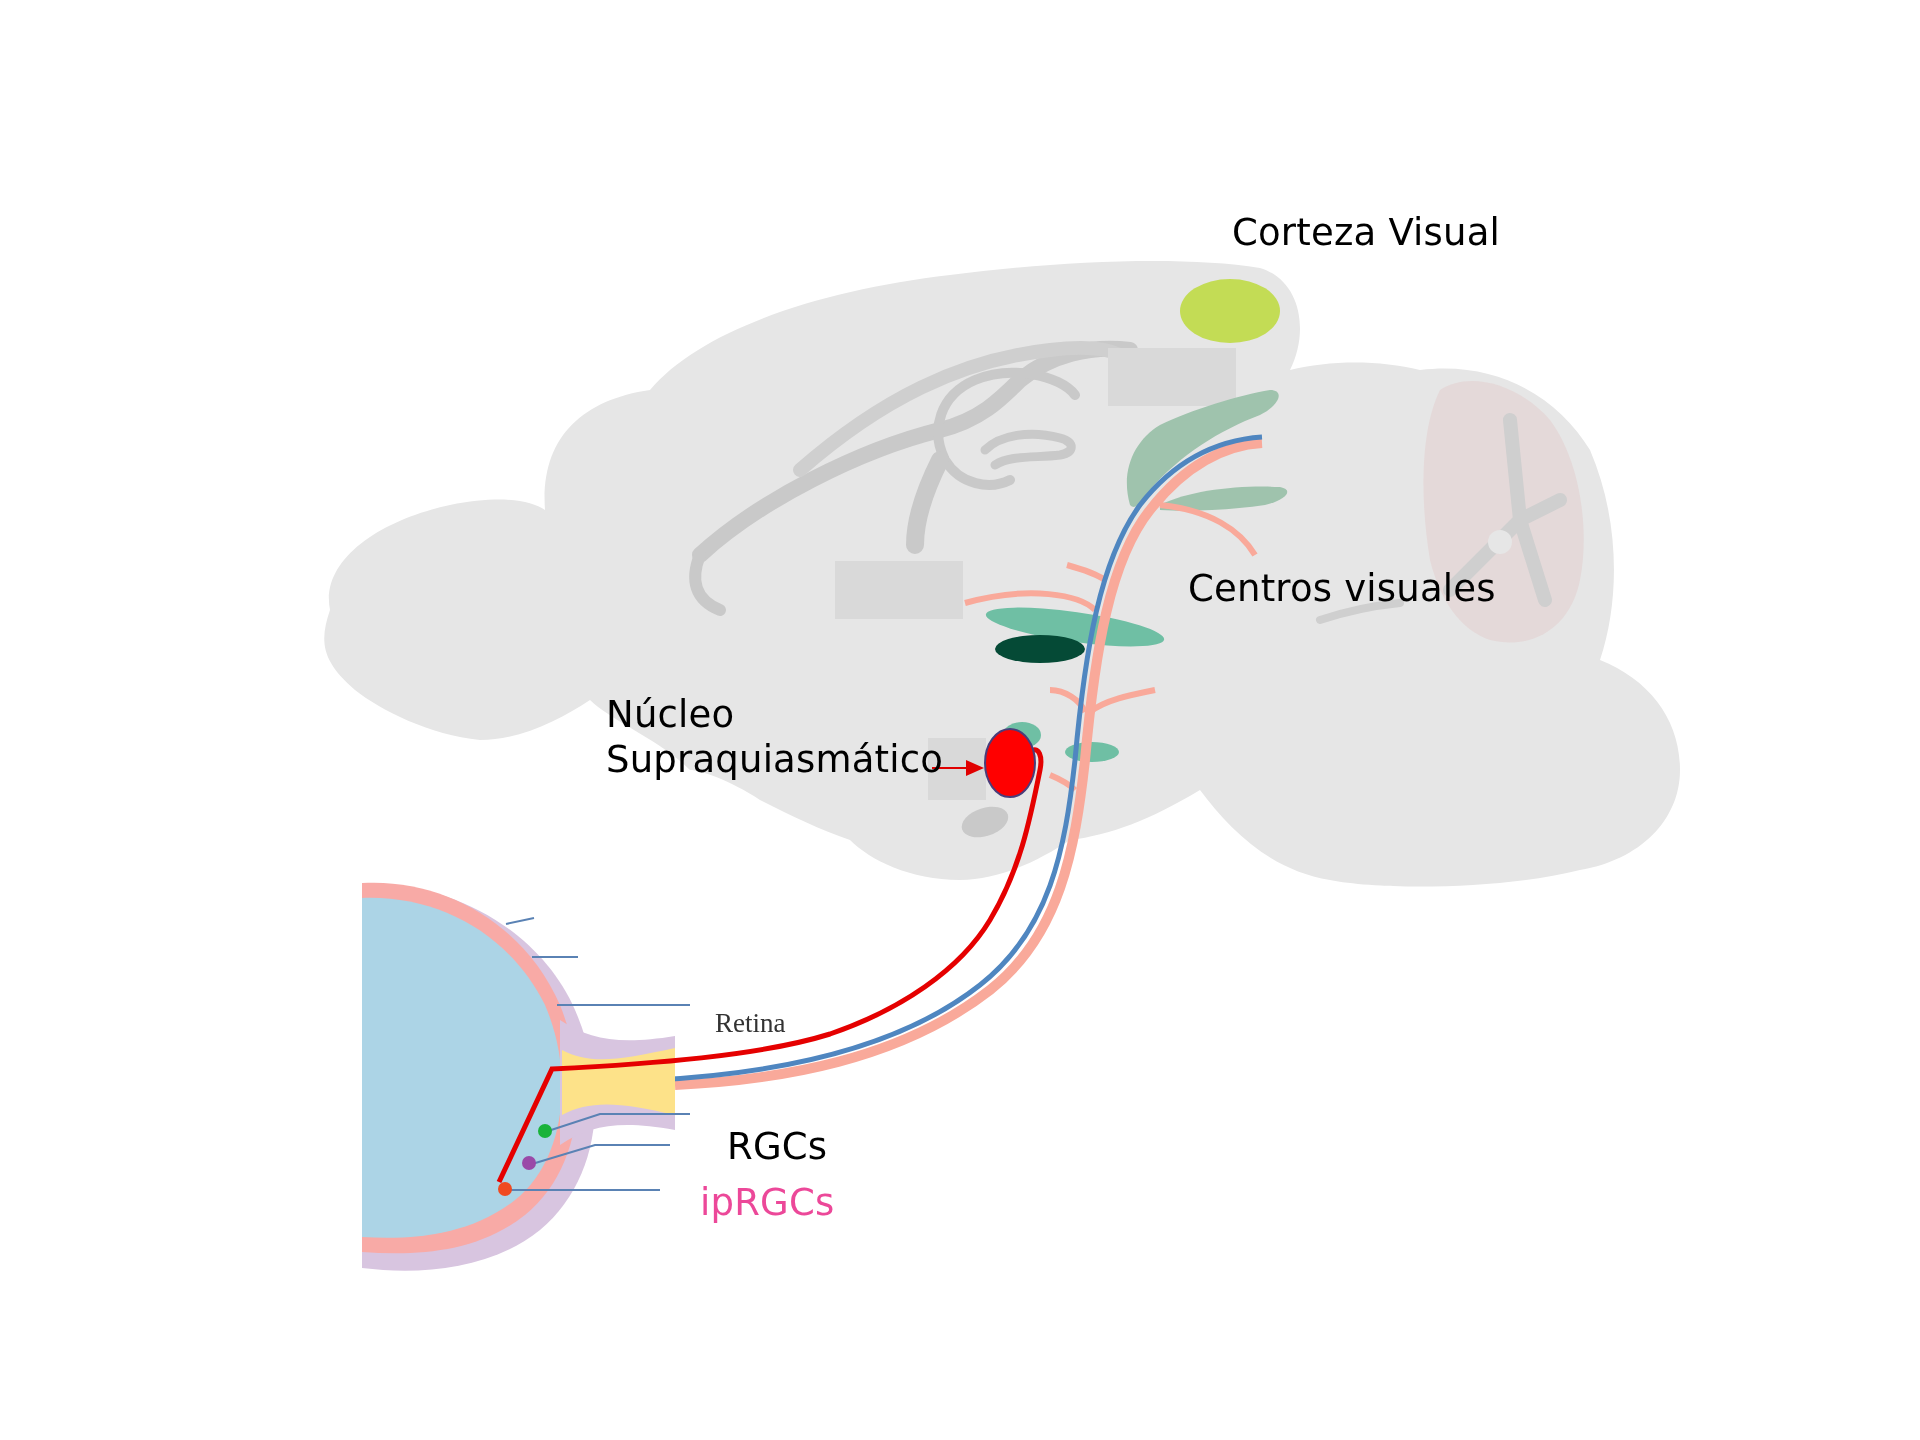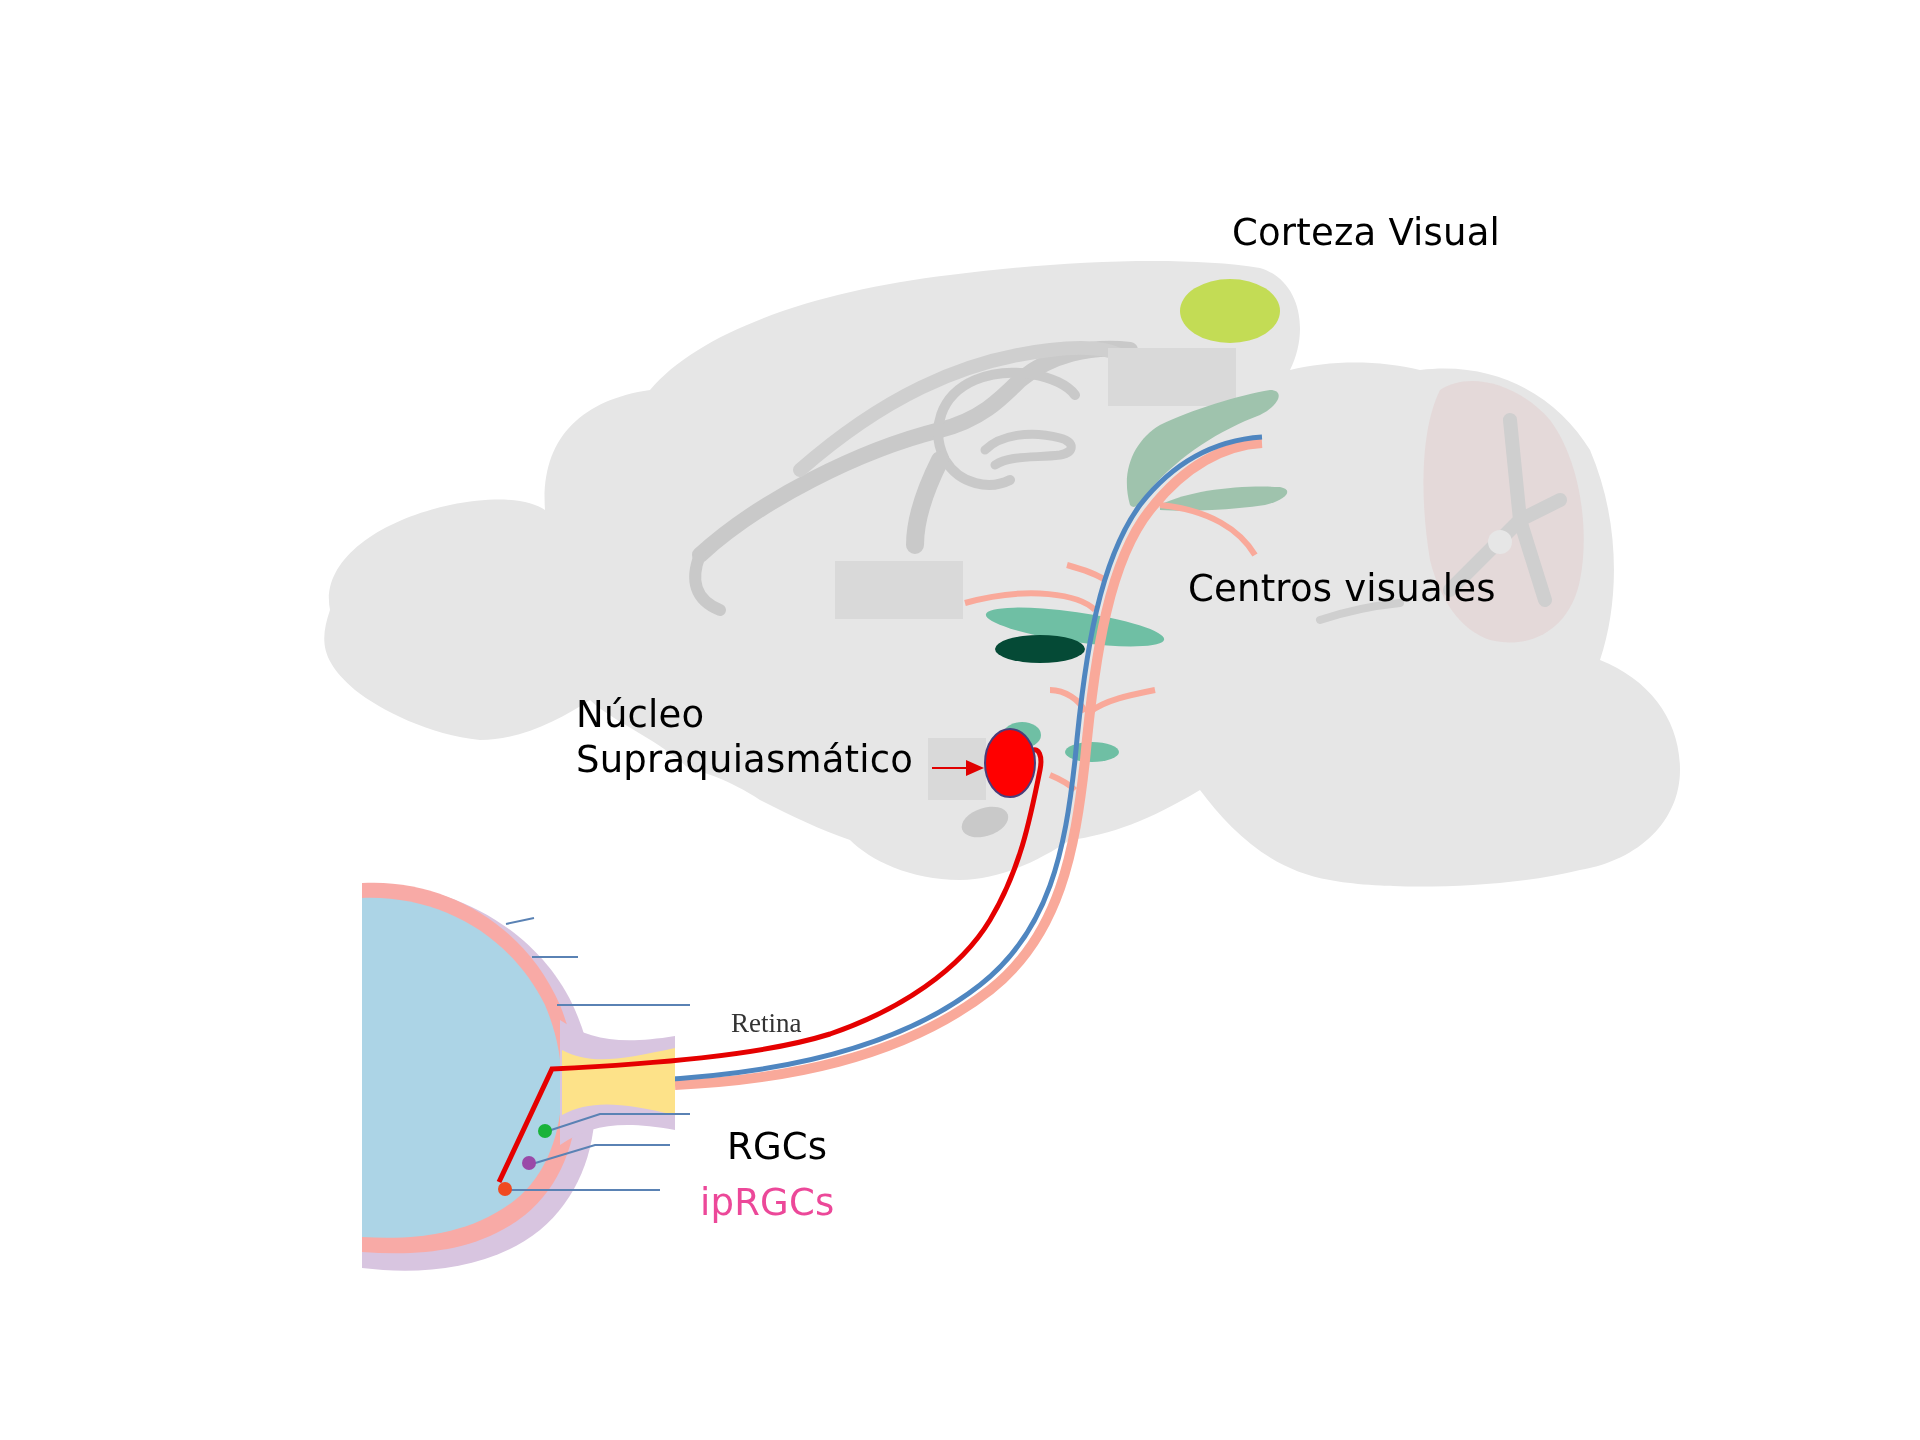--- a/index.html
+++ b/index.html
@@ -16,24 +16,24 @@
     }
     .label-serif {
       position: absolute;
       font-family: "Liberation Serif", "DejaVu Serif", serif;
       color: #333333;
       font-size: 27px;
       white-space: nowrap;
     }
     #lbl-corteza { left: 1232px; top: 210px; }
     #lbl-centros { left: 1188px; top: 566px; text-align: right; }
-    #lbl-nucleo { left: 576px; top: 692px; }
+    #lbl-nucleo { left: 606px; top: 692px; }
     #lbl-rgcs { left: 727px; top: 1116px; margin-top: 8px; }
     #lbl-iprgcs { left: 700px; top: 1180px; }
-    #lbl-retina { left: 715px; top: 1008px; margin-left: 16px; }
+    #lbl-retina { left: 715px; top: 1008px; }
   </style>
 </head>
 <body>
 
 <div id="stage">
   <svg width="1920" height="1440" viewBox="0 0 1920 1440">
 
     <g>
 
       <path id="brain-main" d="M330 610

